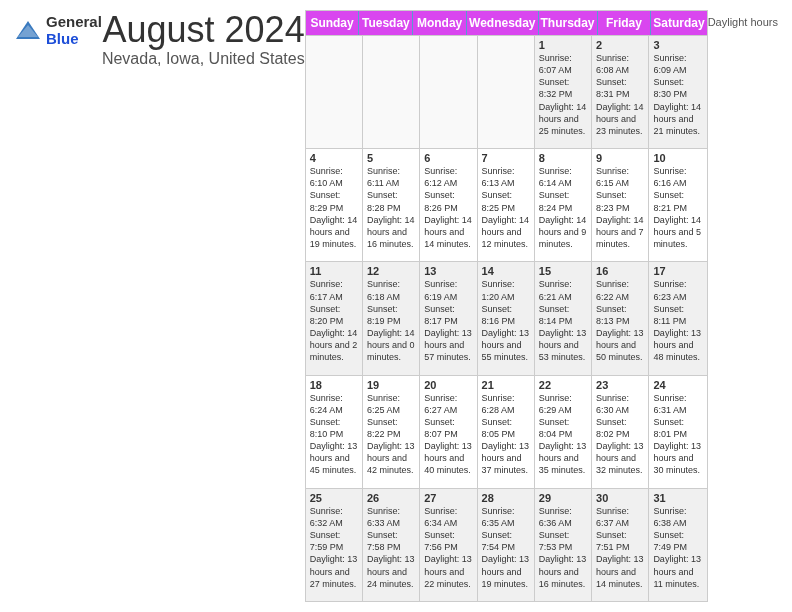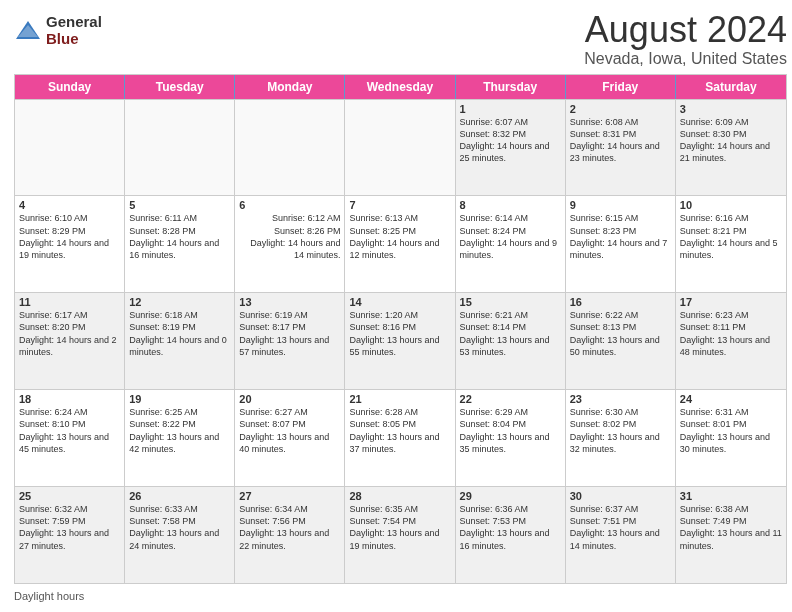--- a/index.html
+++ b/index.html
@@ -7,22 +7,22 @@
       width: 792px;
       height: 612px;
       font-family: Arial, sans-serif;
       background: #fff;
       overflow: hidden;
     }
     .page {
       width: 792px;
       height: 612px;
       display: flex;
-      flex-direction: column;
-      padding: 10px 5px 10px 14px;
+      flex-direction: row;
+      padding: 10px 14px 10px 14px;
     }
     .header {
       display: flex;
       justify-content: space-between;
       align-items: flex-start;
       margin-bottom: 6px;
     }
     .logo {
       display: flex;
       align-items: center;
@@ -35,21 +35,21 @@
       line-height: 1.1;
     }
     .logo-general {
       font-size: 15px;
       font-weight: bold;
       color: #333;
     }
     .logo-blue {
       font-size: 15px;
       font-weight: bold;
-      color: #7f1d1d;
+      color: #1d4ed8;
     }
     .logo-icon {
       width: 28px;
       height: 28px;
     }
     .title-block {
       text-align: right;
     }
     .main-title {
       font-size: 36px;
@@ -63,21 +63,21 @@
     }
     .calendar {
       flex: 1;
       display: flex;
       flex-direction: column;
       border: 1px solid #ccc;
     }
     .cal-header {
       display: grid;
       grid-template-columns: repeat(7, 1fr);
-      background: #ec4899;
+      background: #d946ef;
     }
     .cal-header-cell {
       color: #fff;
       font-size: 12px;
       font-weight: bold;
       text-align: center;
       padding: 5px 2px;
       border-right: 1px solid #5a9ad0;
     }
     .cal-header-cell:last-child { border-right: none; }
@@ -186,21 +186,21 @@
 Daylight: 14 hours and 19 minutes.</div>
           </div>
           <div class="cal-cell">
             <div class="day-num">5</div>
             <div class="day-info" style="white-space: pre-line;">Sunrise: 6:11 AM
 Sunset: 8:28 PM
 Daylight: 14 hours and 16 minutes.</div>
           </div>
           <div class="cal-cell">
             <div class="day-num">6</div>
-            <div class="day-info" style="white-space: pre-line; text-align: right;">Sunrise: 6:12 AM
+            <div class="day-info" style="white-space: pre-line;">Sunrise: 6:12 AM
 Sunset: 8:26 PM
 Daylight: 14 hours and 14 minutes.</div>
           </div>
           <div class="cal-cell">
             <div class="day-num">7</div>
             <div class="day-info" style="white-space: pre-line;">Sunrise: 6:13 AM
 Sunset: 8:25 PM
 Daylight: 14 hours and 12 minutes.</div>
           </div>
           <div class="cal-cell">

